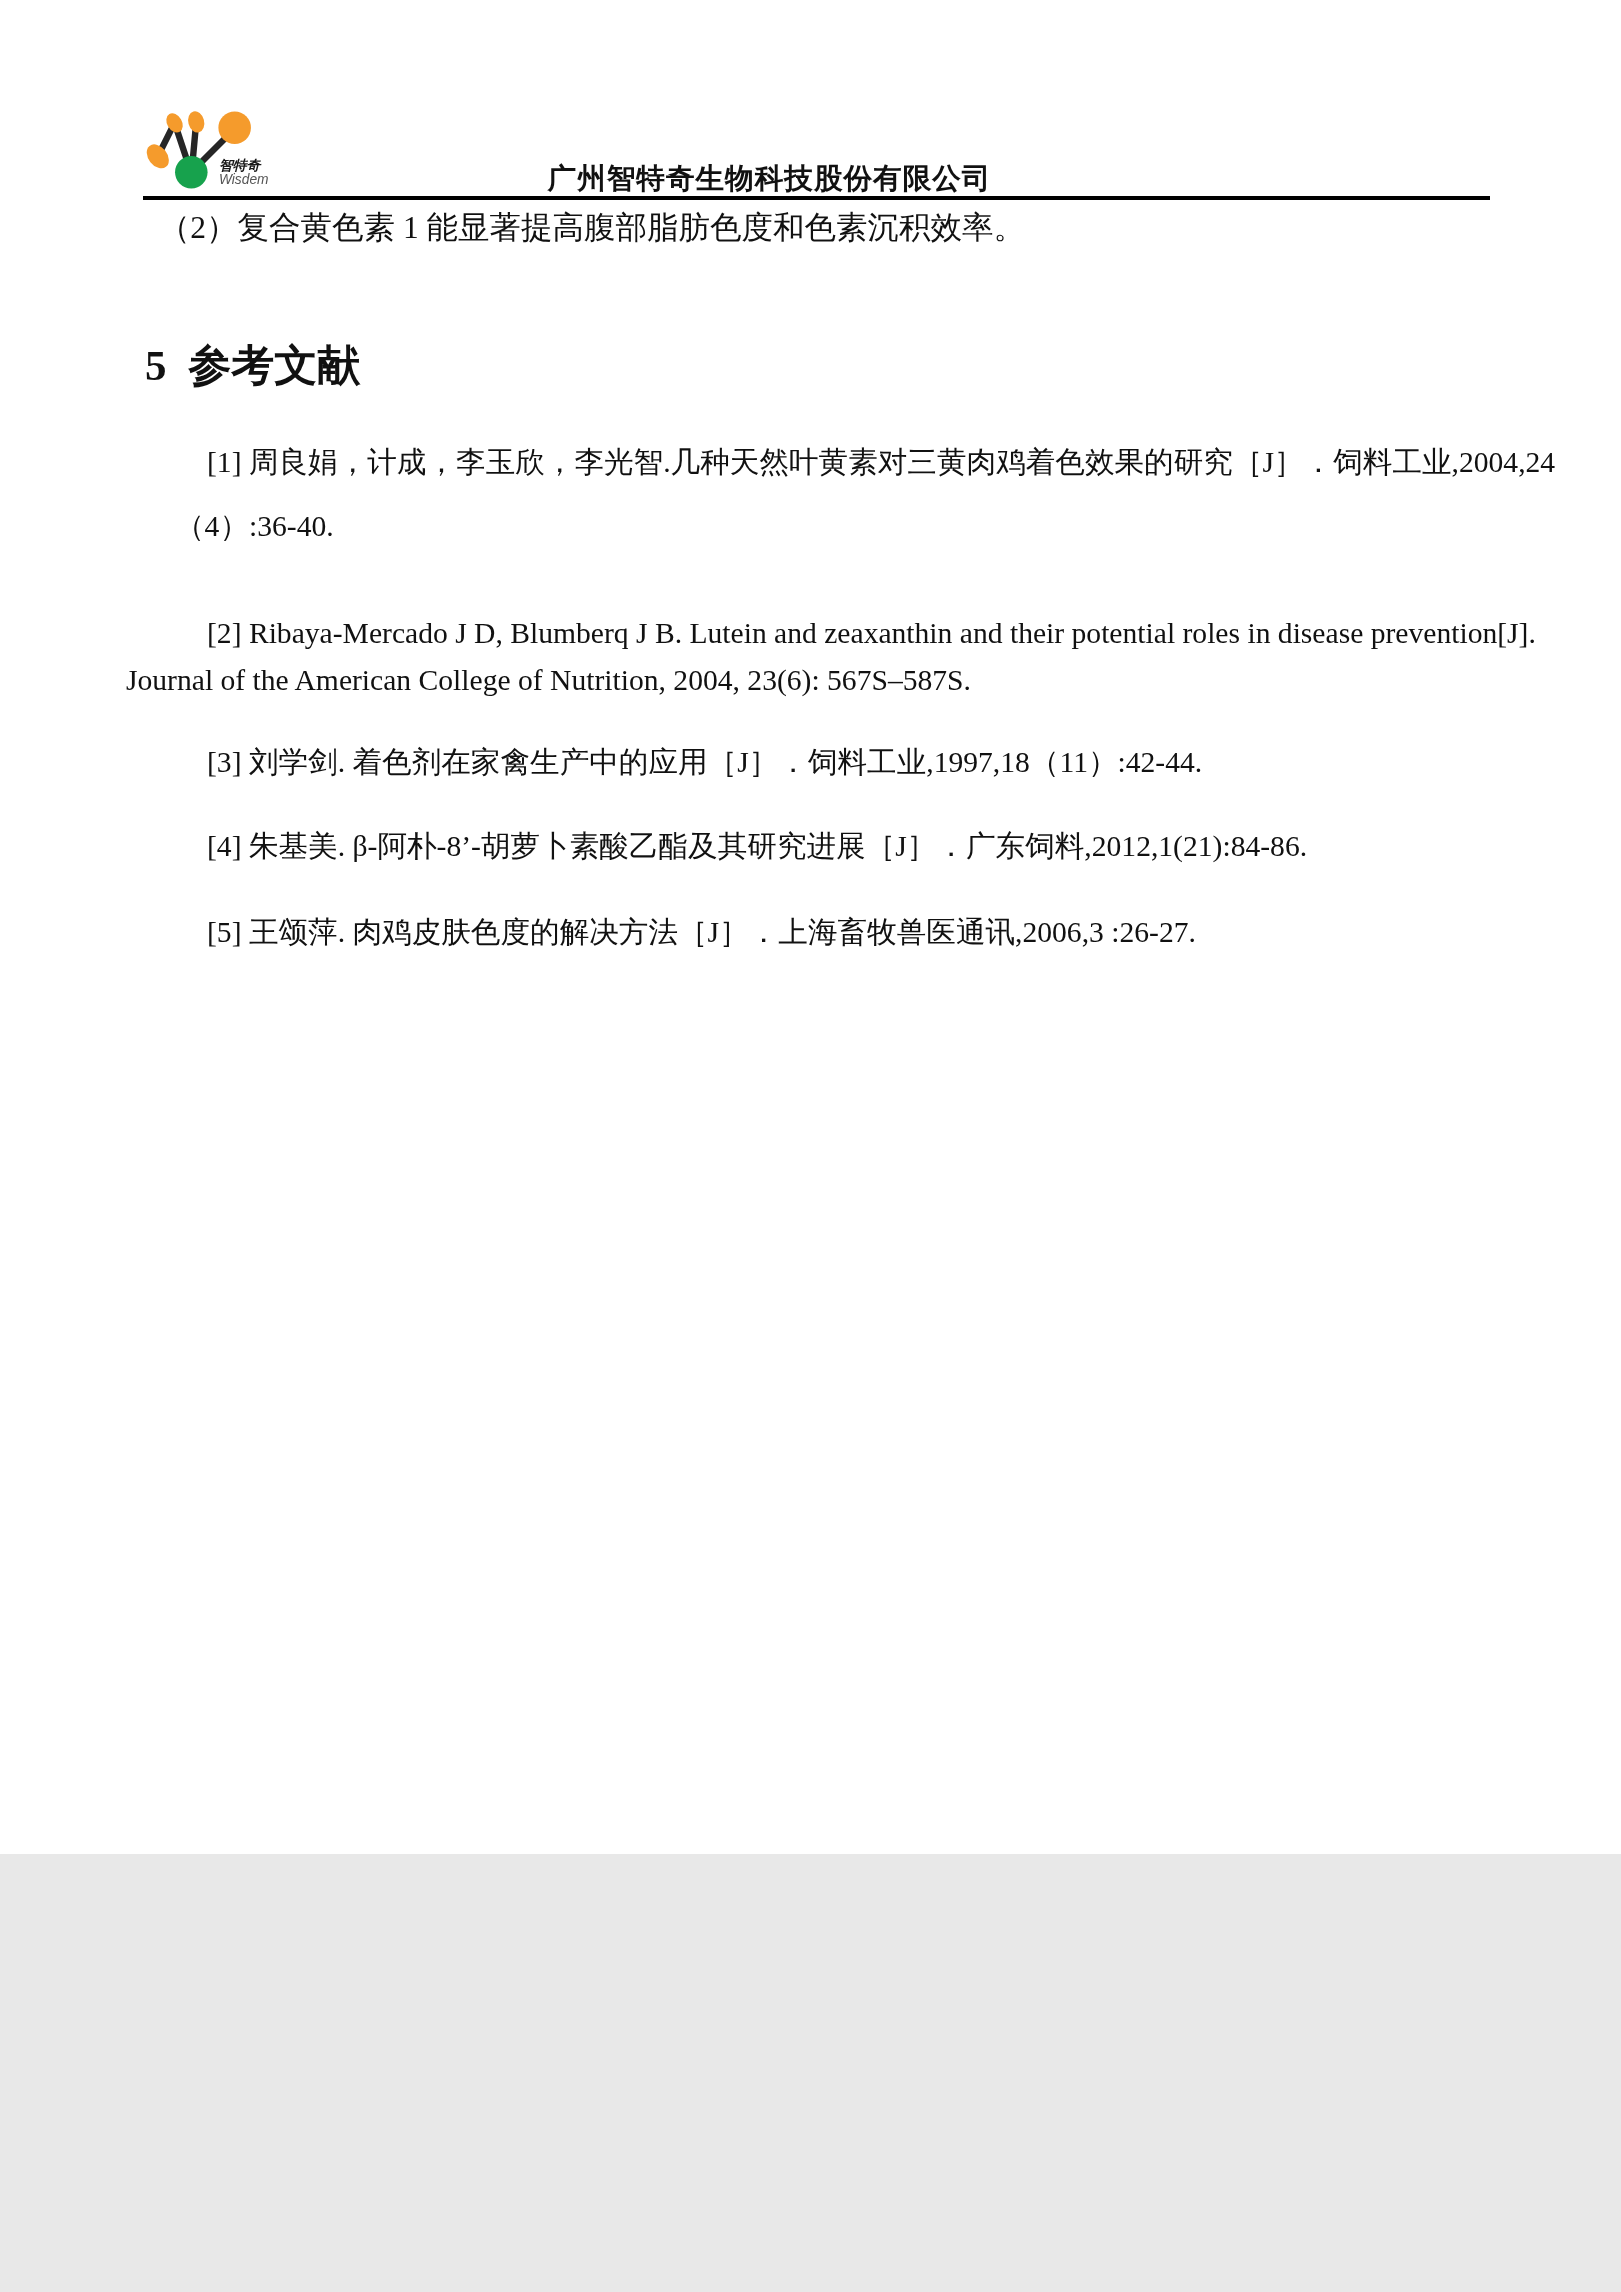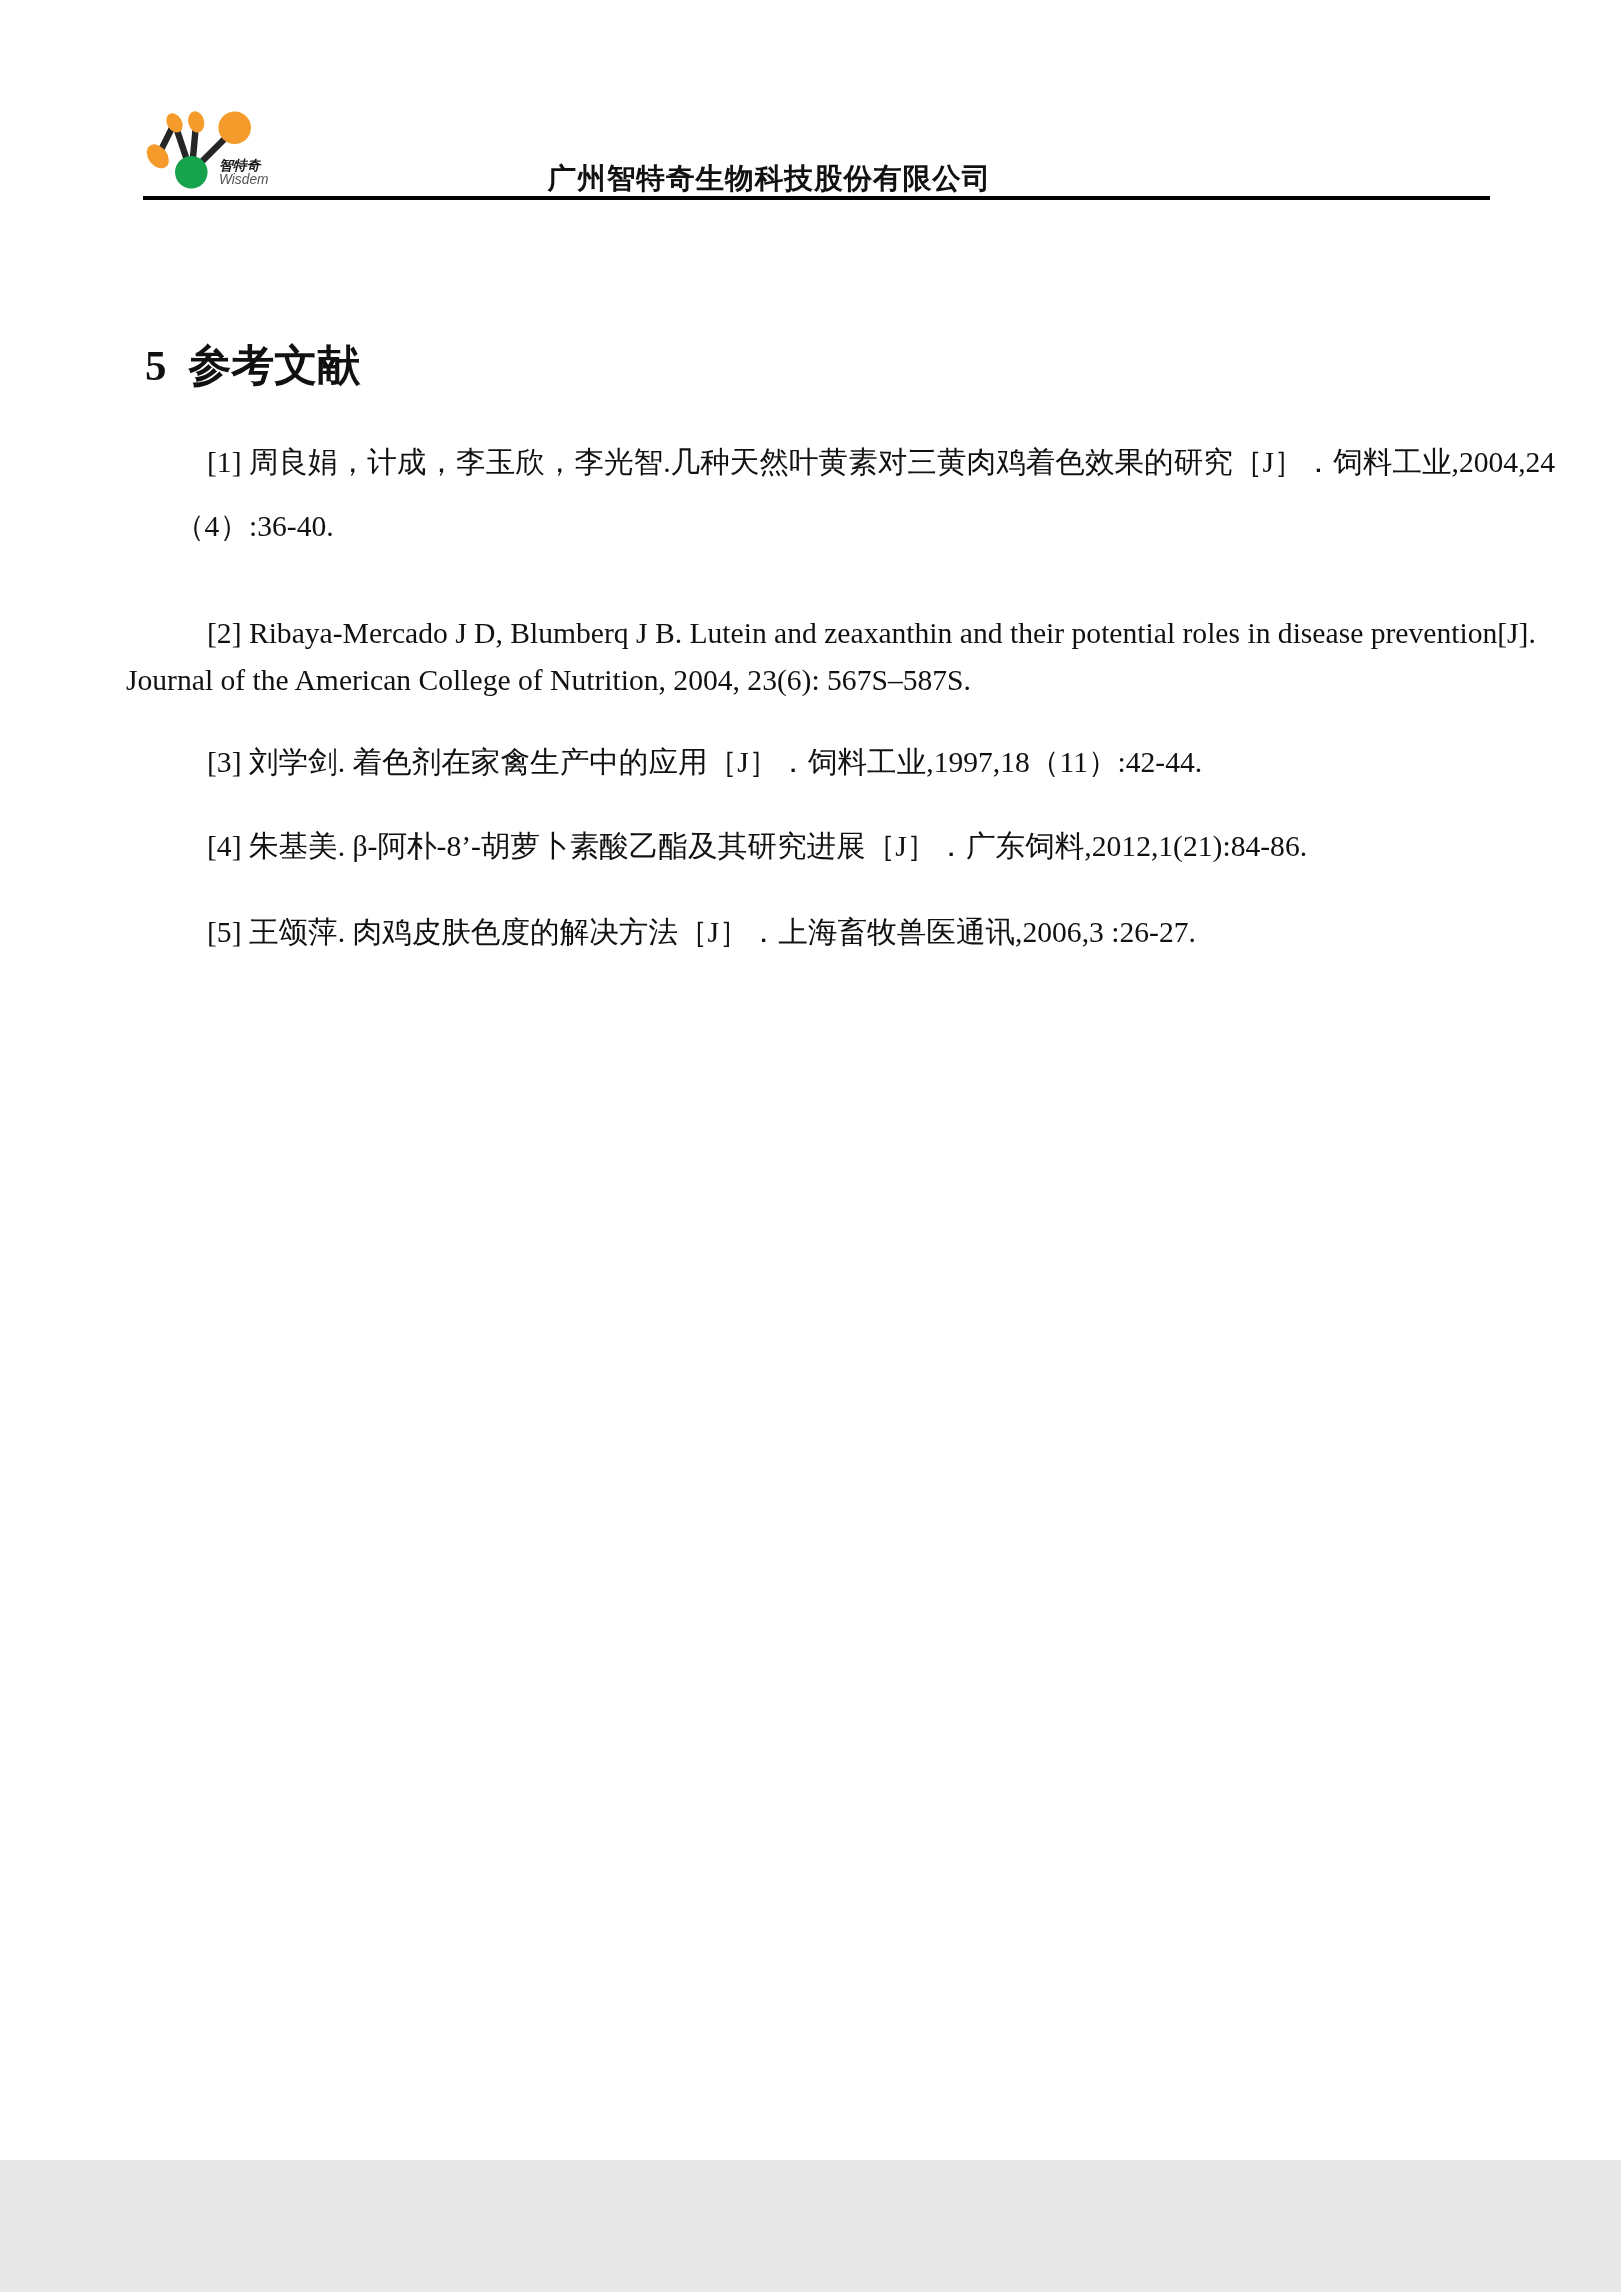--- a/index.html
+++ b/index.html
@@ -1,18 +1,18 @@
 <!DOCTYPE html>
 <html><head>
 <meta charset="utf-8">
 <style>
   html,body{margin:0;padding:0;background:#e8e8e8;}
   .page{
     position:relative;
-    width:1621px;height:2160px;
+    width:1621px;height:1854px;
     background:#ffffff;
     margin:0 auto;
     overflow:hidden;
     font-family:"Liberation Serif", serif;
     color:#111;
   }
   
   .logo{position:absolute;left:143px;top:104px;width:138px;height:87px;}
   .company-name{
     position:absolute;top:159px;left:0;width:100%;
@@ -74,20 +74,21 @@
     <circle cx="49" cy="69" r="16.5" fill="#17A24D"></circle>
 
     <text x="77" y="67" font-family="Liberation Sans, sans-serif" font-size="14" font-weight="bold" fill="#1a1a1a" font-style="italic">智特奇</text>
     <text x="77" y="81" font-family="Liberation Sans, sans-serif" font-size="14" fill="#555" font-style="italic">Wisdem</text>
   </svg>
 
   <div class="company-name">广州智特奇生物科技股份有限公司</div>
 
   <div class="header-rule"></div>
 
+  <div class="para-conclusion">（2）复合黄色素 1 能显著提高腹部脂肪色度和色素沉积效率。</div>
 
   <div class="section-heading">
     <span class="sec-num">5</span><span>参考文献</span>
   </div>
 
   <div>
     <div class="ref-line indent l-r1a">[1] 周良娟，计成，李玉欣，李光智.几种天然叶黄素对三黄肉鸡着色效果的研究［J］．饲料工业,2004,24</div>
     <div class="ref-line l-r1b">（4）:36-40.</div>
 
     <div class="ref-line indent l-r2a">[2] Ribaya-Mercado J D, Blumberq J B. Lutein and zeaxanthin and their potential roles in disease prevention[J].</div>

